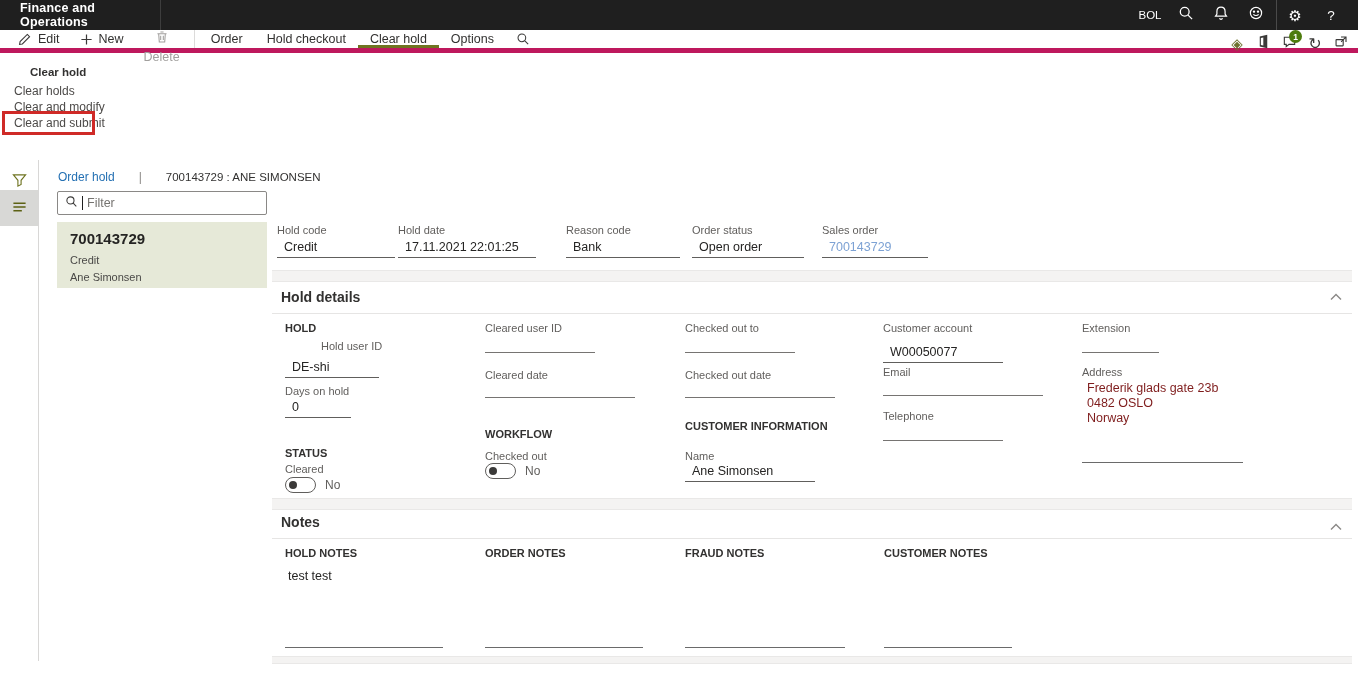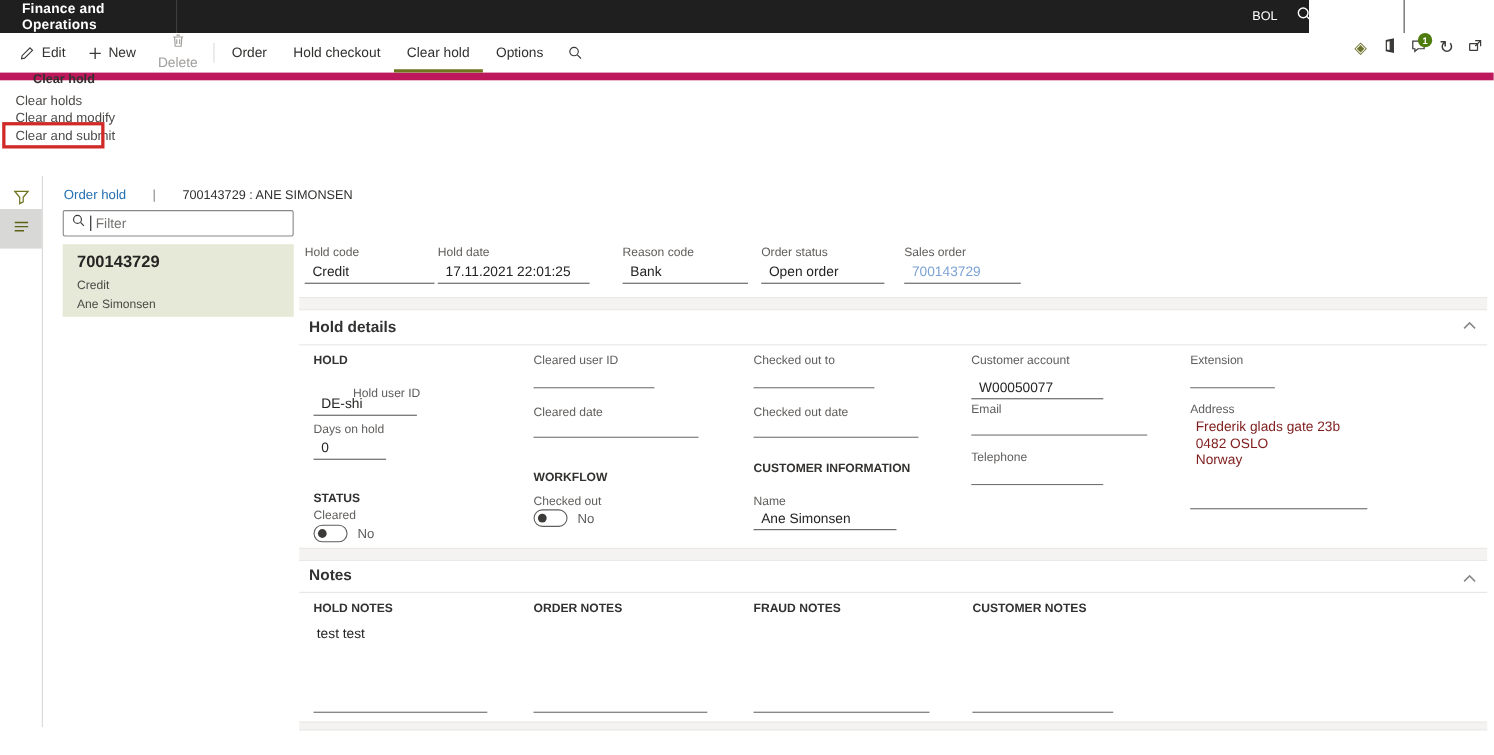--- a/index.html
+++ b/index.html
@@ -1,30 +1,30 @@
 <!DOCTYPE html>
 <html><head>
 <meta charset="utf-8">
 <style>
   * { margin:0; padding:0; box-sizing:border-box; }
   body { background:#ffffff; font-family:"Liberation Sans", sans-serif; }
   .screen { position:relative; width:1358px; height:686px; background:#fff; overflow:hidden; }
 
   
-  .topbar { position:absolute; left:0; top:0; width:1190px; height:30px; background:#1f1f1f; color:#fff; }
+  .topbar { position:absolute; left:0; top:0; width:1358px; height:30px; background:#1f1f1f; color:#fff; }
   .app-title { position:absolute; left:0; top:0; height:30px; width:161px; display:flex; align-items:center;
                padding-left:20px; font-size:12.5px; font-weight:bold; border-right:1px solid #3d3d3d; letter-spacing:.2px; }
   .tb-item { position:absolute; top:0; height:30px; width:32px; display:flex; align-items:center; justify-content:center; color:#fff; }
   .tb-env { width:40px; font-size:11.5px; }
   .tb-divider { position:absolute; left:1276px; top:0; width:1px; height:30px; background:#4a4a4a; }
   .tb-glyph { font-size:15px; line-height:1; }
   .tb-help { font-size:13.5px; }
 
   
-  .abar { position:absolute; left:0; top:30px; width:1358px; height:43px; background:#fff; border-bottom:7px solid #be185d;
+  .abar { position:absolute; left:0; top:30px; width:1358px; height:23px; background:#fff; border-bottom:5px solid #be185d;
           display:flex; align-items:center; padding-left:8px; font-size:12.5px; color:#323130; }
   .abtn { display:flex; align-items:center; gap:6px; padding:0 10px; height:100%; cursor:default; white-space:nowrap; }
   .abtn svg { display:block; }
   .abtn.disabled { color:#a19f9d;flex-direction:column; }
   .asep { width:1px; height:18px; background:#dcdbda; margin:0 4px; }
   .atab { display:flex; align-items:center; padding:0 12px; height:100%; white-space:nowrap; }
   .atab.active { box-shadow: inset 0 -3px 0 #6f7421; }
   .abar-right { position:absolute; right:4px; top:30px; height:27px; display:flex; align-items:center; }
   .ric { position:relative; width:26px; height:27px; display:flex; align-items:center; justify-content:center; color:#3b3a39; }
   .ric .glyph { font-size:15px; line-height:1; color:#6e7430; }
@@ -241,21 +241,21 @@
 
   <div class="sec-title" style="left:281px; top:289px;">Hold details</div>
   <div class="chev" style="left:1329px; top:288px;">
     <svg width="14" height="10" viewBox="0 0 14 10" fill="none" stroke="#8a8886" stroke-width="1.4">
         <path d="M2 7.5L7 2.5l5 5"></path>
       </svg>
   </div>
   <div class="rule" style="top:313px;"></div>
 
   <div class="grp" style="left:285px; top:322px;">HOLD</div>
-  <div class="lbl" style="left:285px; top:352px;padding-left:36px;">Hold user ID</div>
+  <div class="lbl" style="left:285px; top:340px;padding-left:36px;">Hold user ID</div>
   <div class="val" style="left:285px; top:359px; width:94px;">DE-shi</div>
   <div class="lbl" style="left:285px; top:385px;">Days on hold</div>
   <div class="val" style="left:285px; top:399px; width:66px;">0</div>
   <div class="grp" style="left:285px; top:447px;">STATUS</div>
   <div class="lbl" style="left:285px; top:463px;">Cleared</div>
   <div class="toggle" style="left:285px; top:477px;">
     <span class="pill">
         <span class="knob"></span>
       </span>
     <span class="tlabel">No</span>

